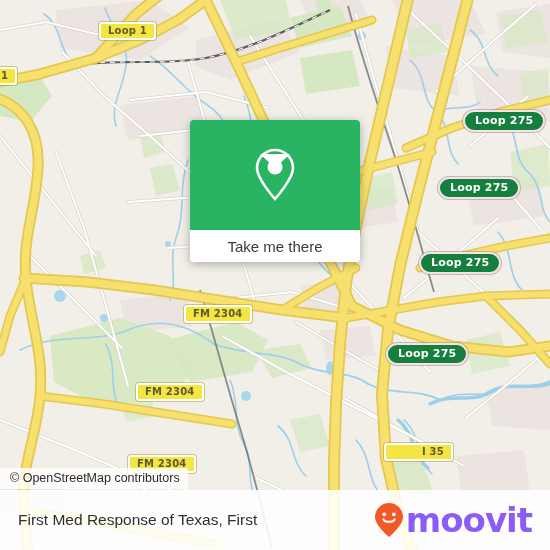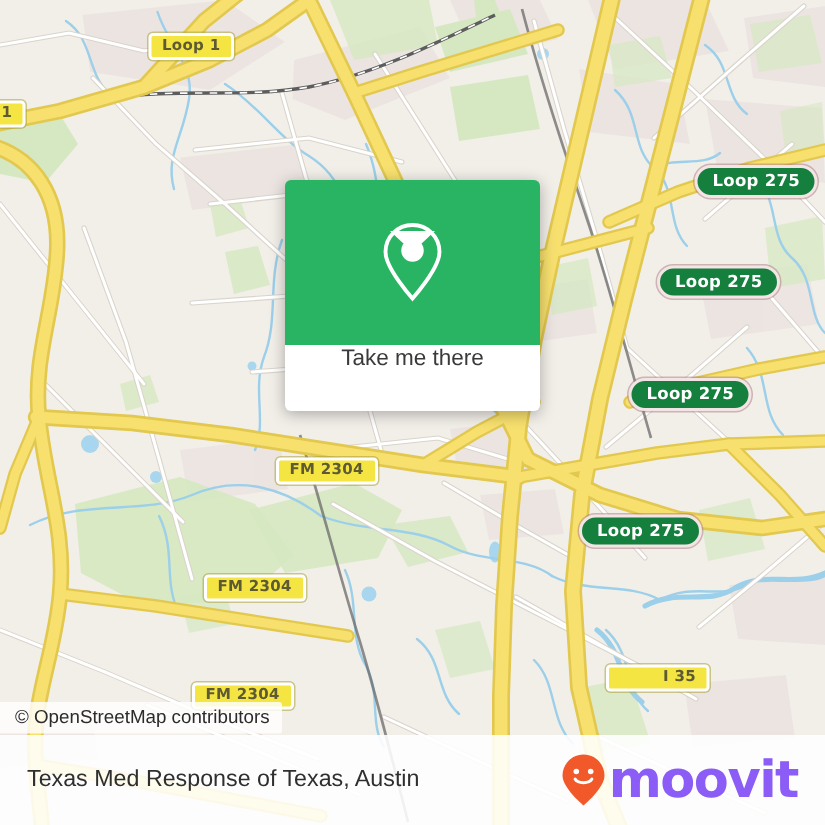--- a/index.html
+++ b/index.html
@@ -19,22 +19,22 @@
           box-shadow:0 0 0 1px rgba(170,160,60,.55);}
   .shield.pink{background:#15803d;border:2px solid #f3e4e5;border-radius:11px;
           color:#ffffff;font-size:11px;padding:2px 10px 3px;
           box-shadow:0 0 0 1px rgba(170,120,125,.5);}
 
   
   #callout{position:absolute;left:190px;top:120px;width:170px;
            filter:drop-shadow(0 2px 5px rgba(0,0,0,.30));}
   #callout-top{background:#28b463;border-radius:4px 4px 0 0;height:110px;
            display:flex;align-items:center;justify-content:center;}
-  #callout-bottom{background:#ffffff;border-radius:0 0 4px 4px;height:44px;
-           display:flex;align-items:flex-start;justify-content:center;}
+  #callout-bottom{background:#ffffff;border-radius:0 0 4px 4px;height:32px;
+           display:flex;align-items:center;justify-content:center;}
   #callout-label{font-size:15px;color:#3a3a3a;font-family:"Liberation Sans",sans-serif;}
   #callout-tail{position:absolute;left:50%;transform:translateX(-50%);top:154px;
            width:0;height:0;border-left:15px solid transparent;
            border-right:15px solid transparent;border-top:14px solid #ffffff;}
 
   
   #attribution{position:absolute;left:0;top:468px;background:rgba(255,255,255,.82);
            padding:3px 8px 4px 10px;font-size:12.5px;color:#2b2b2b;
            font-family:"Liberation Sans",sans-serif;border-radius:0 2px 2px 0;}
 
@@ -261,40 +261,40 @@
   <div id="shields">
       <div class="shield yellow" style="left: 99px; top: 9px; margin-top: 13px;">Loop 1</div>
       <div class="shield yellow" style="left: -8px; top: 67px;">1</div>
       <div class="shield pink" style="left: 463px; top: 110px;">Loop 275</div>
       <div class="shield pink" style="left: 438px; top: 177px;">Loop 275</div>
       <div class="shield pink" style="left: 419px; top: 252px;">Loop 275</div>
       <div class="shield pink" style="left: 386px; top: 343px;">Loop 275</div>
       <div class="shield yellow" style="left: 184px; top: 305px;">FM 2304</div>
       <div class="shield yellow" style="left: 136px; top: 383px;">FM 2304</div>
       <div class="shield yellow" style="left: 128px; top: 455px;">FM 2304</div>
-      <div class="shield yellow" style="left: 404px; top: 443px; padding-left: 36px;">I 35</div>
+      <div class="shield yellow" style="left: 384px; top: 443px; padding-left: 36px;">I 35</div>
     </div>
 
   <div id="callout">
     <div id="callout-top">
       <svg width="44" height="56" viewBox="0 0 44 56">
         <path d="M22 3 C12 3 4 11 4 21 C4 32 22 52 22 52 C22 52 40 32 40 21 C40 11 32 3 22 3 Z" fill="none" stroke="#ffffff" stroke-width="2.6"></path>
         <circle cx="22" cy="20" r="7.5" fill="#ffffff"></circle>
       </svg>
     </div>
     <div id="callout-bottom">
       <span id="callout-label">Take me there</span>
     </div>
   </div>
   <div id="callout-tail"></div>
 
   <div id="attribution">© OpenStreetMap contributors</div>
 
   <div id="bottombar">
-    <span id="place-title">Texas Med Response of Texas, Austin</span>
+    <span id="place-title">First Med Response of Texas, First</span>
     <span id="brand">
       <svg width="30" height="36" viewBox="0 0 30 36">
         <path d="M15 1 C7.3 1 1 7.3 1 15 C1 23.5 15 35 15 35 C15 35 29 23.5 29 15 C29 7.3 22.7 1 15 1 Z" fill="#f1592a"></path>
         <circle cx="10.2" cy="12.3" r="1.85" fill="#ffffff"></circle>
         <circle cx="19.8" cy="12.3" r="1.85" fill="#ffffff"></circle>
         <path d="M9.4 17.4 C11.2 20.6 18.8 20.6 20.6 17.4" fill="none" stroke="#ffffff" stroke-width="2" stroke-linecap="round"></path>
       </svg>
       <span id="brand-word">moovit</span>
     </span>
   </div>

